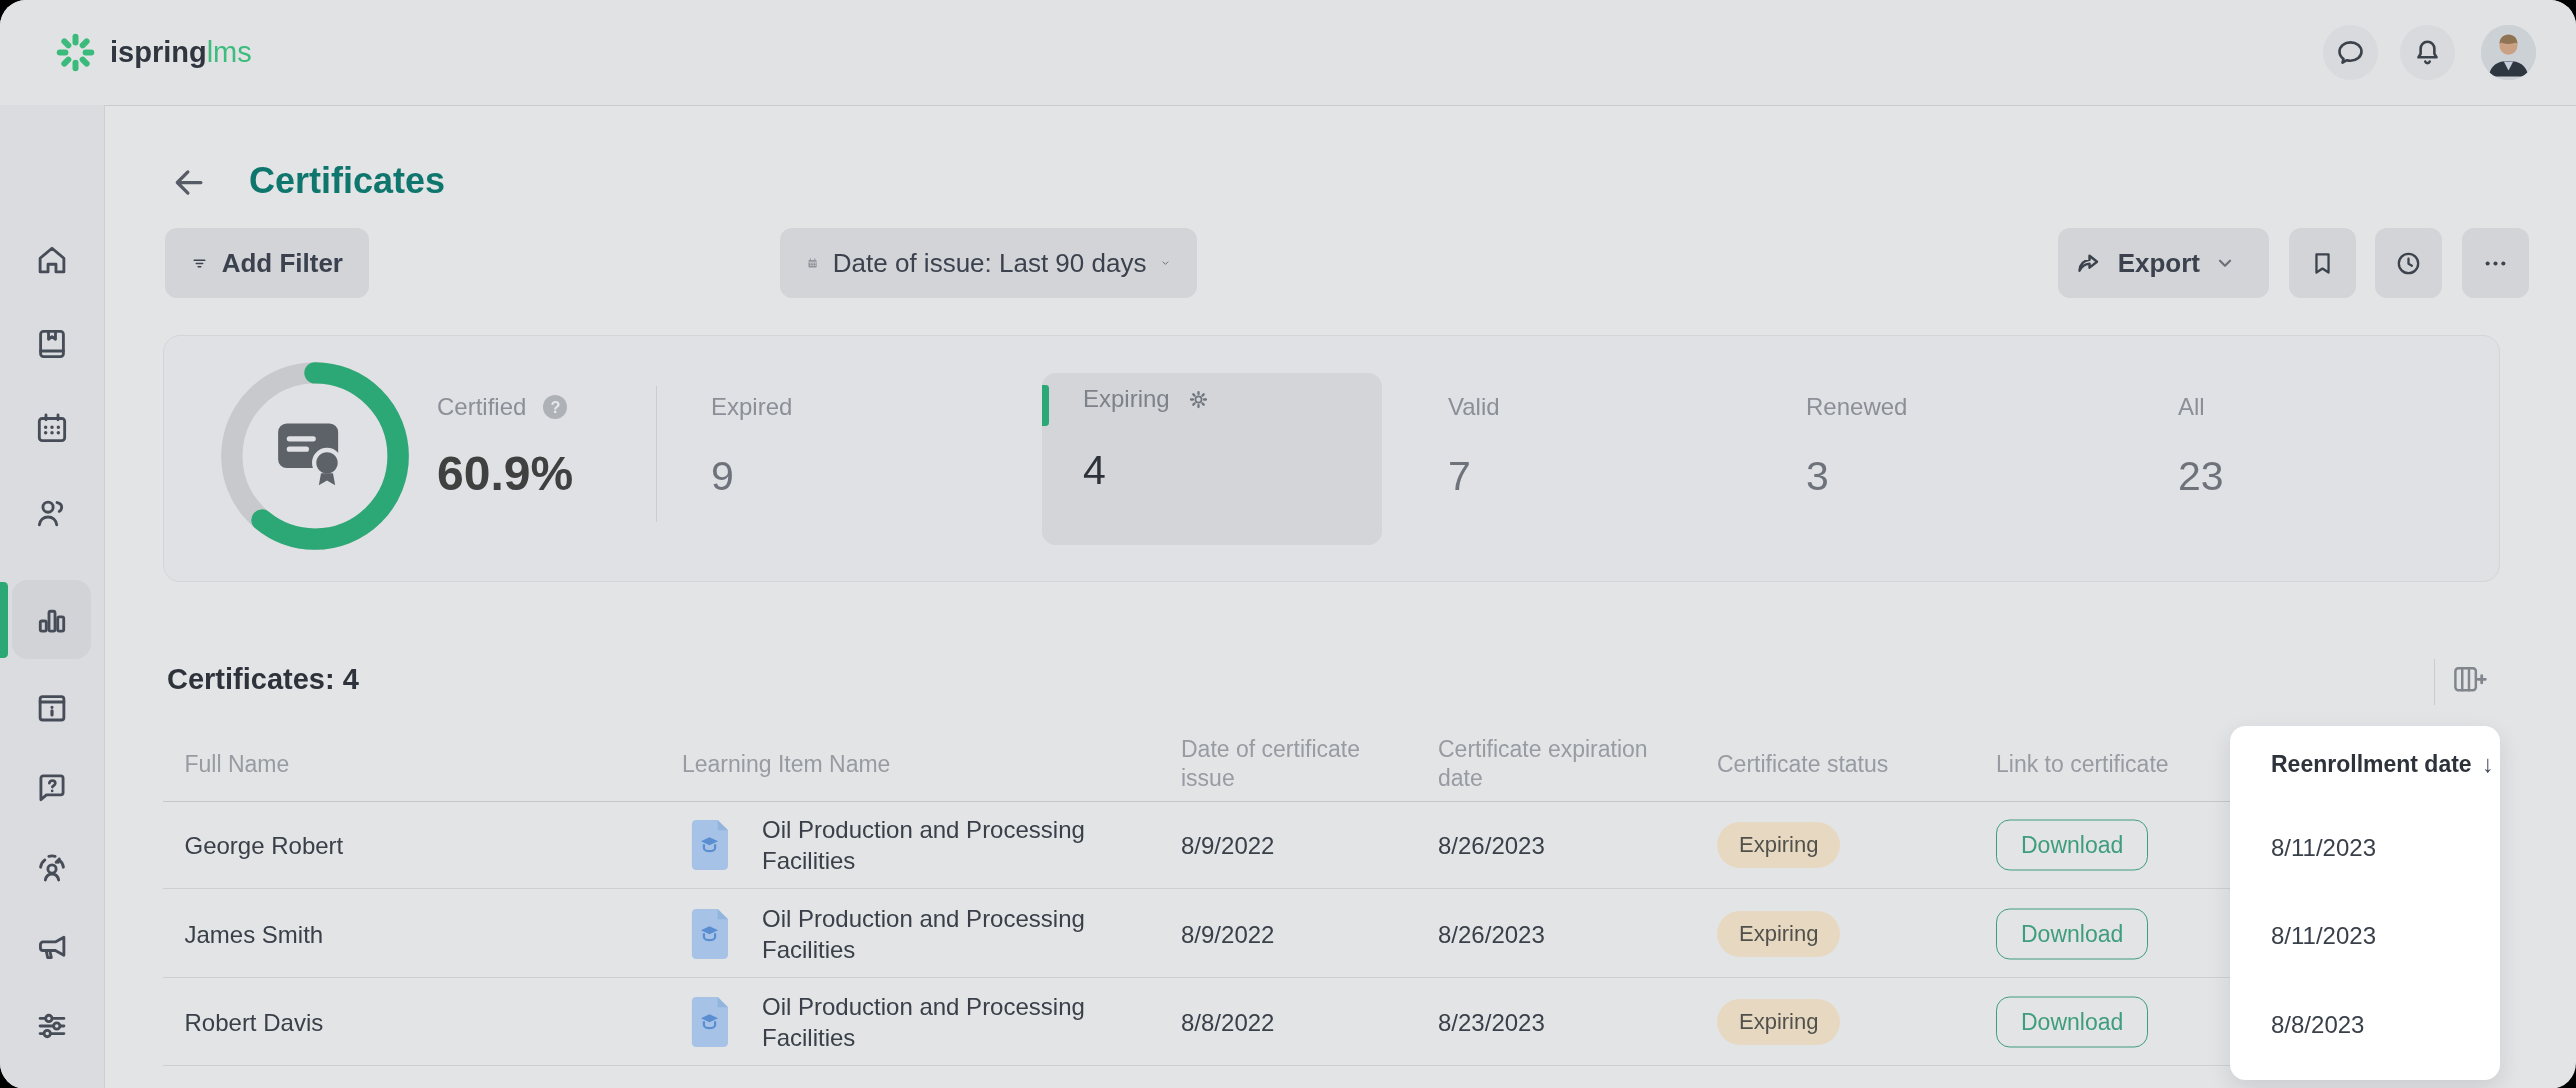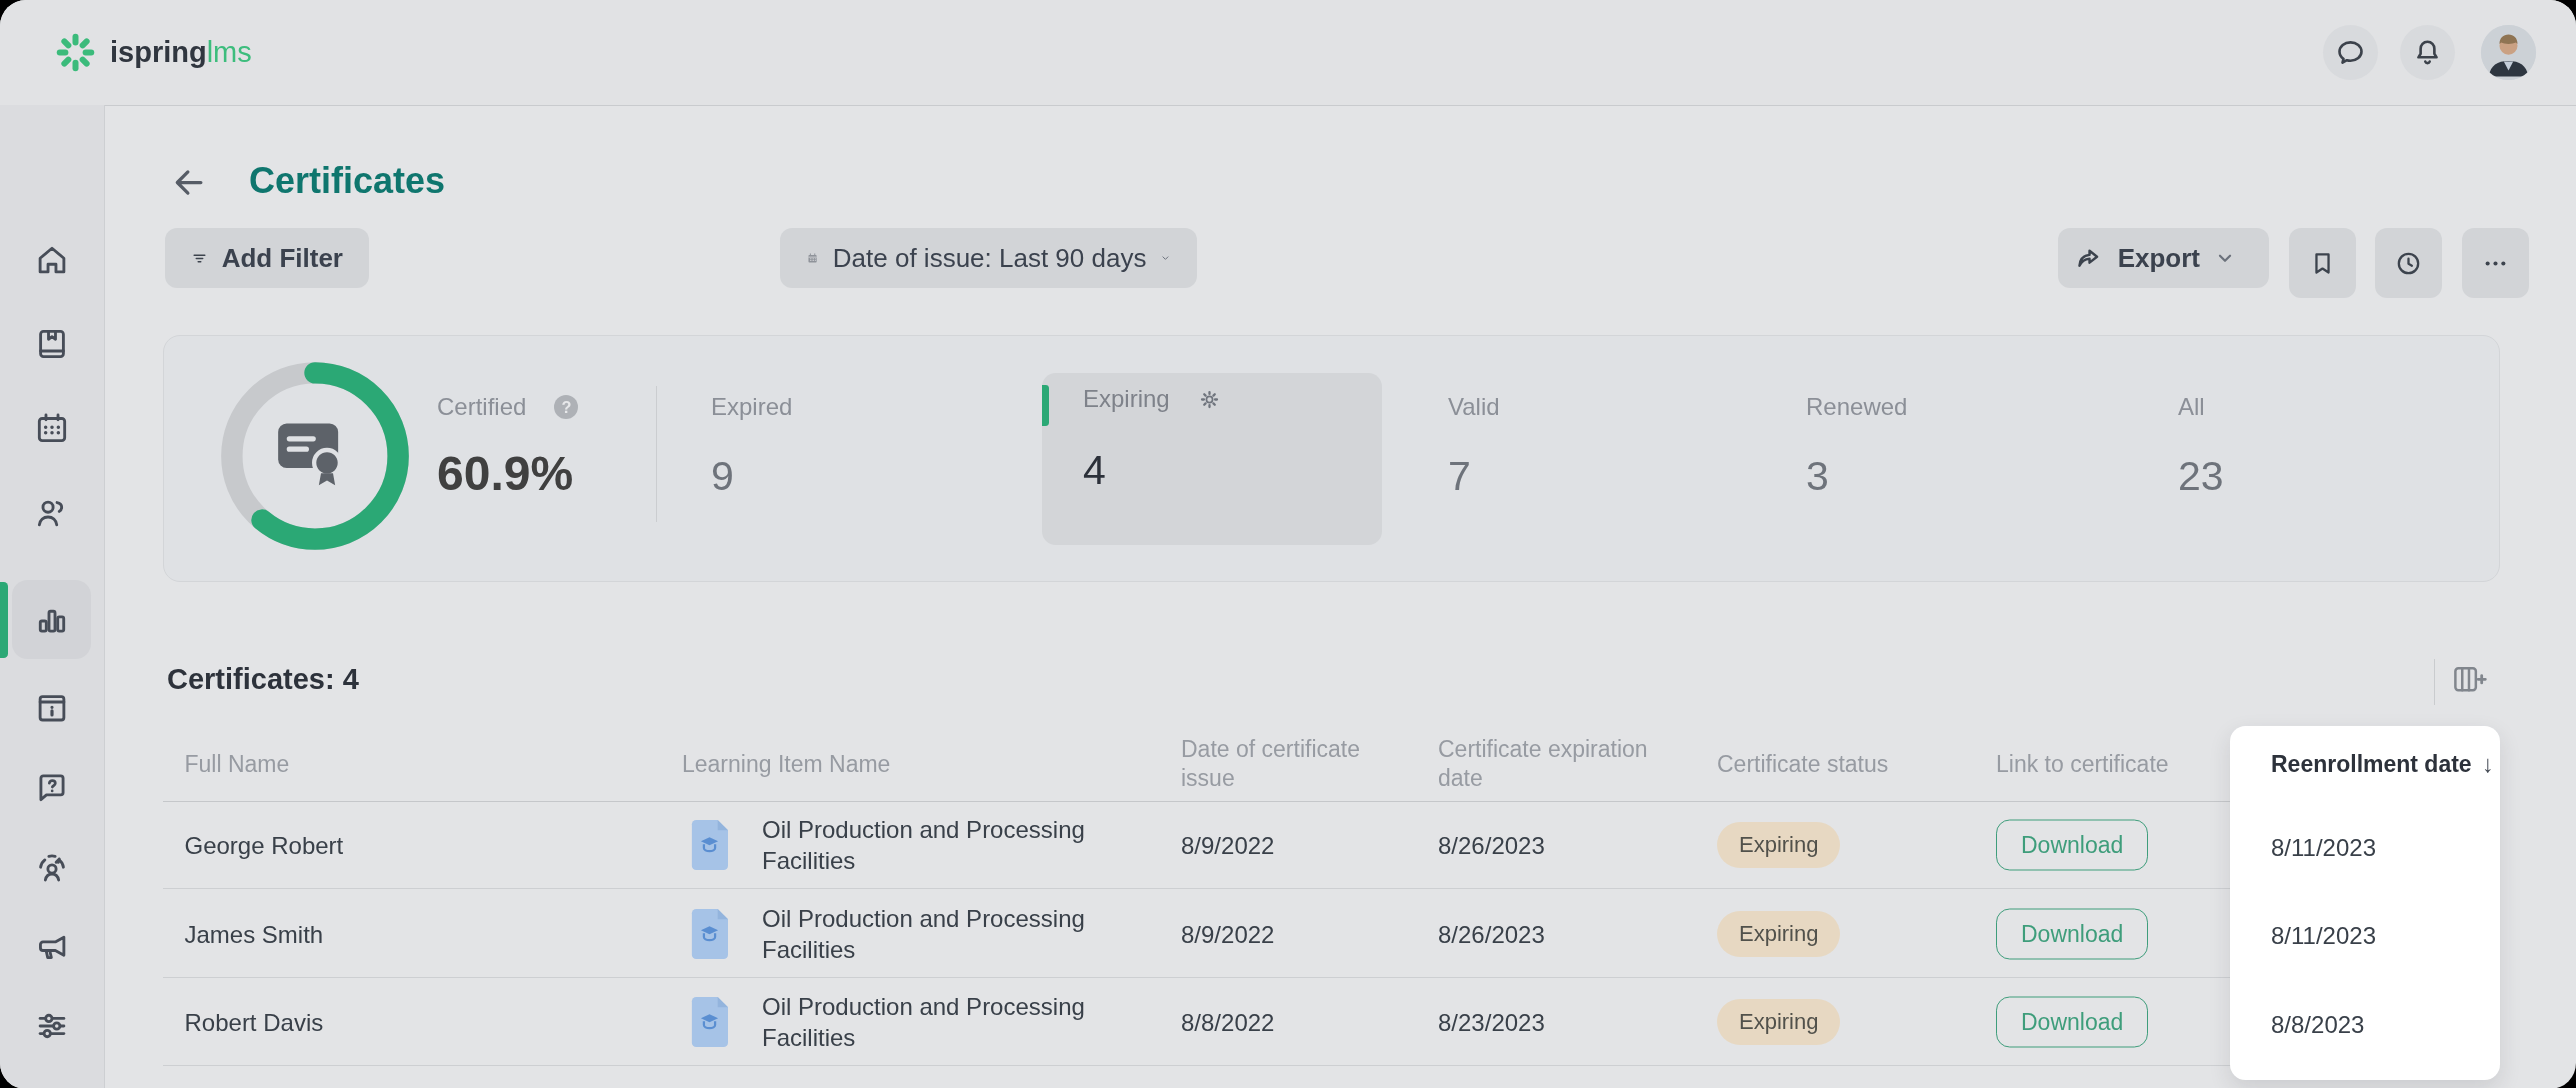--- a/index.html
+++ b/index.html
@@ -16,27 +16,27 @@
   
   .sidebar{position:absolute;left:0;top:105px;width:104px;height:984px;background:#dbdcdf;border-right:0.9px solid #cdcfd2;}
   .side-item{position:absolute;left:0;width:104px;height:79px;display:flex;align-items:center;justify-content:center;color:#474d58;}
   .side-item svg{width:38px;height:38px;}
   .side-active-bg{position:absolute;left:12px;width:79px;height:79px;border-radius:15.5px;background:#d2d3d7;}
   .side-active-bar{position:absolute;left:0;width:7.7px;height:76px;border-radius:0 4.3px 4.3px 0;background:#2BA875;}
   
   .back-btn{position:absolute;left:170px;top:163px;width:39px;height:39px;color:#565c66;}
   .page-title{position:absolute;left:249px;top:160px;font-size:36px;font-weight:700;color:#0f766e;}
   
-  .chip{position:absolute;top:228px;height:60px;background:#d2d4d7;border-radius:12px;display:flex;align-items:center;gap:13.7px;padding:0 26px;box-sizing:border-box;color:#3b424e;font-size:26px;cursor:pointer;}
+  .chip{position:absolute;top:228px;height:70px;background:#d2d4d7;border-radius:12px;display:flex;align-items:center;gap:13.7px;padding:0 26px;box-sizing:border-box;color:#3b424e;font-size:26px;cursor:pointer;}
   .chip .lbl{white-space:nowrap;}
   .iconbtn{position:absolute;top:228px;width:67px;height:70px;background:#d2d4d7;border-radius:12px;display:flex;align-items:center;justify-content:center;color:#3c434d;cursor:pointer;}
   .chev{color:#6b717b;}
   
   .card{position:absolute;left:163px;top:335px;width:2337px;height:247px;background:#dfe1e4;border:0.9px solid #d3d5d8;border-radius:17px;box-sizing:border-box;}
-  .stat-label{position:absolute;top:57px;display:flex;align-items:center;gap:28px;font-size:24px;color:#8b8f97;}
+  .stat-label{position:absolute;top:57px;display:flex;align-items:center;gap:17px;font-size:24px;color:#8b8f97;}
   .stat-value{position:absolute;top:117px;font-size:41px;font-weight:400;color:#6e737b;}
   .stat-value.big{font-size:48px;font-weight:700;color:#404040;top:110px;}
   .help-dot{width:24px;height:24px;border-radius:50%;background:#aeb1b6;color:#e7e8ea;font-size:16.3px;font-weight:700;display:flex;align-items:center;justify-content:center;}
   .vdiv{position:absolute;left:492px;top:50px;width:0.9px;height:136px;background:#cbcdd0;}
   .tile{position:absolute;left:878px;top:37px;width:340px;height:172px;background:#d3d5d8;border-radius:13.7px;}
   .tile .gbar{position:absolute;left:0;top:12px;width:6.9px;height:41px;border-radius:0 3.4px 3.4px 0;background:#2BA875;}
   .tile .stat-label{left:41px;top:12px;color:#7e828a;}
   .tile .stat-value{left:41px;top:74px;color:#2c313a;font-weight:500;}
   .gear{color:#6f747d;}
   

